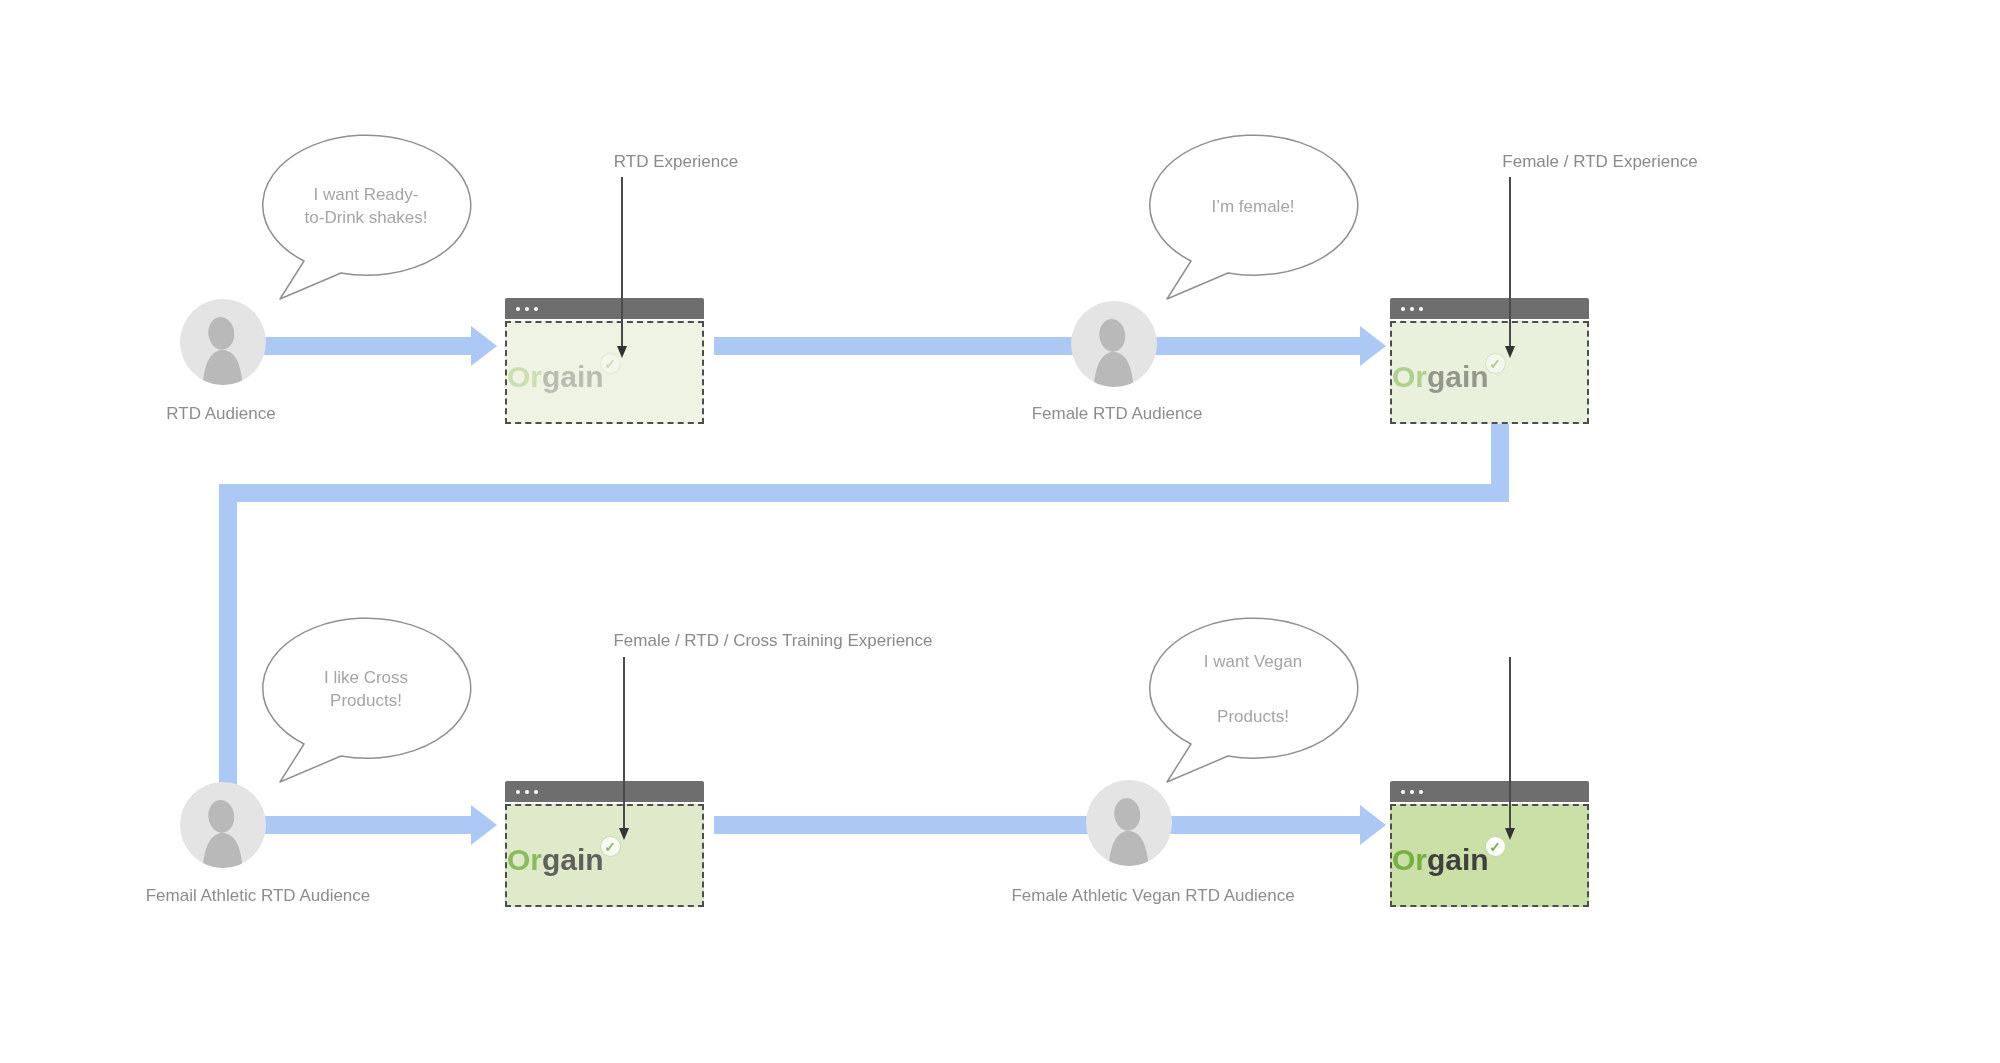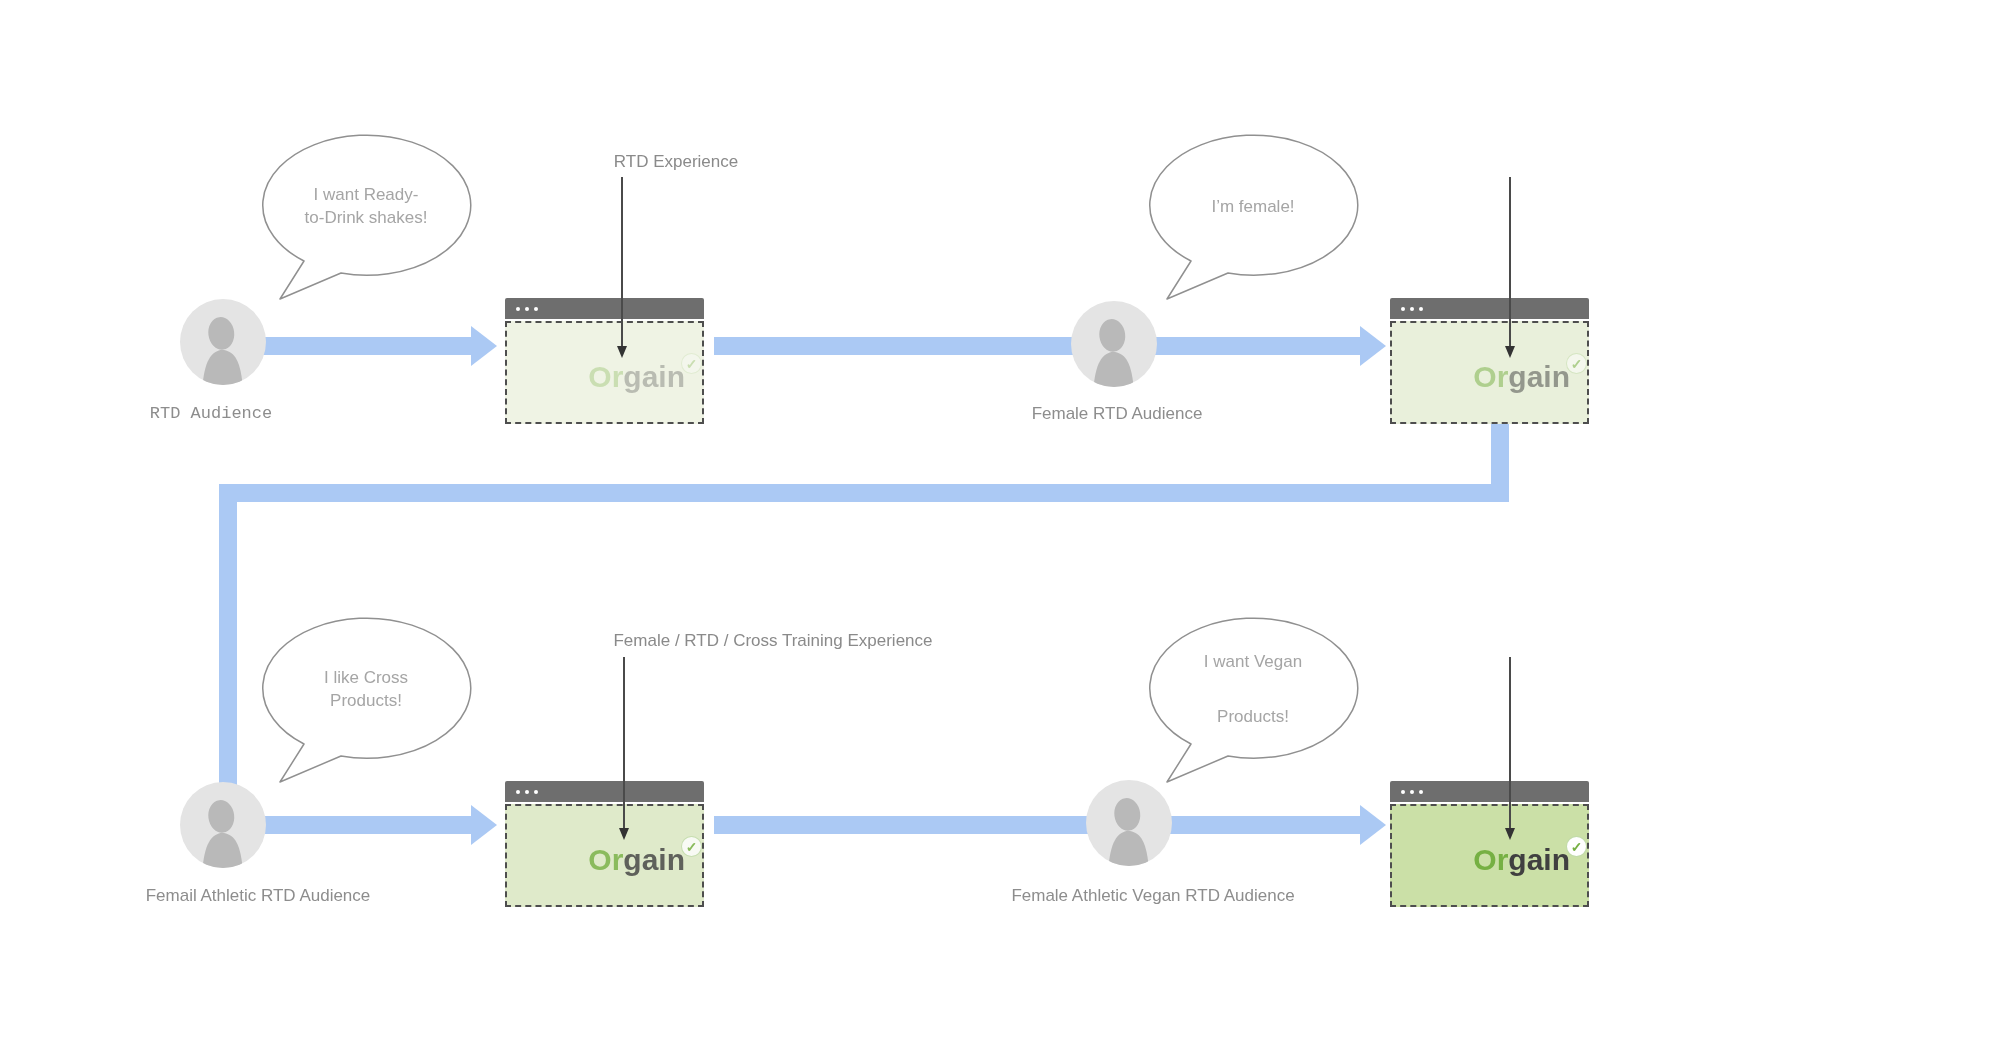--- a/index.html
+++ b/index.html
@@ -27,21 +27,21 @@
                  align-items: center; justify-content: center; text-align: center;
                  font-size: 17px; line-height: 23px; color: #a5a5a5; z-index: 6; }
 
   
   .browser { position: absolute; width: 199px; z-index: 2; }
   .browser-header { height: 21px; background: var(--header-gray);
                     border-radius: 2px 2px 0 0; display: flex; align-items: center;
                     gap: 5px; padding-left: 11px; }
   .dot { width: 4px; height: 4px; border-radius: 50%; background: #fff; }
   .browser-body { margin-top: 2px; height: 103px; border: 2px dashed var(--dashed-border);
-                  display: flex; align-items: center; justify-content: flex-end; }
+                  display: flex; align-items: center; justify-content: flex-start; }
   .logo { font-weight: bold; font-size: 30px; display: flex; align-items: center; margin-top: 8px; }
   .logo .or { color: var(--logo-green); }
   .logo .gain { color: #404040; }
   .badge { display: inline-block; width: 21px; height: 21px; border-radius: 50%;
            background: #fff; color: var(--logo-green); font-size: 14px; font-weight: bold;
            line-height: 20px; text-align: center; margin-left: -4px;
            transform: translateY(-13px); border: 1px solid rgba(118,176,67,.45); }
 
   
   .exp-label { position: absolute; width: 520px; text-align: center;
@@ -120,21 +120,21 @@
           </clipPath>
         </defs>
       <circle cx="50" cy="50" r="50" fill="#e4e4e4"></circle>
       <g clip-path="url(#ac4)" fill="#b9b9b9">
         <ellipse cx="48" cy="40" rx="15" ry="19" transform="rotate(-7 48 40)"></ellipse>
         <path d="M26 102 C29 68 38 61 49 59 C62 61 70 68 73 102 Z"></path>
       </g>
     </svg>
   </div>
 
-  <div class="avatar-label" style="left:51px;  top:404px;font-family:Liberation Mono, monospace;">RTD Audience</div>
+  <div class="avatar-label" style="left:61px;  top:404px;">RTD Audience</div>
   <div class="avatar-label" style="left:957px; top:404px;">Female RTD Audience</div>
   <div class="avatar-label" style="left:98px;  top:886px;">Femail Athletic RTD Audience</div>
   <div class="avatar-label" style="left:993px; top:886px;">Female Athletic Vegan RTD Audience</div>
 
   <div class="bubble" style="left:246px; top:131px;">
     <svg width="240" height="175" viewBox="0 0 240 175">
       <path d="M 34 168 L 95 142 A 104 70 0 1 0 58 130 Z" fill="#ffffff" stroke="#909090" stroke-width="1.5" stroke-linejoin="round"></path>
     </svg>
     <div class="bubble-text" style="left:15px; top:10px; width:210px; height:130px;">
       <span>I want Ready-</span>
@@ -220,20 +220,21 @@
     <div class="browser-body" style="background:var(--window-body-4);">
       <div class="logo" style="opacity:1;">
         <span class="or">Or</span>
           <span class="gain">gain</span>
           <span class="badge">✓</span>
       </div>
     </div>
   </div>
 
   <div class="exp-label" style="left:416px;  top:152px;">RTD Experience</div>
+  <div class="exp-label" style="left:1340px; top:152px;">Female / RTD Experience</div>
   <div class="exp-label" style="left:513px;  top:631px;">Female / RTD / Cross Training Experience</div>
 
   <div class="dline" style="left:621px;  top:177px; height:169px;"></div>
   <div class="dhead" style="left:617px;  top:346px;"></div>
   <div class="dline" style="left:1509px; top:177px; height:169px;"></div>
   <div class="dhead" style="left:1505px; top:346px;"></div>
   <div class="dline" style="left:623px;  top:657px; height:171px;"></div>
   <div class="dhead" style="left:619px;  top:828px;"></div>
   <div class="dline" style="left:1509px; top:657px; height:171px;"></div>
   <div class="dhead" style="left:1505px; top:828px;"></div>

